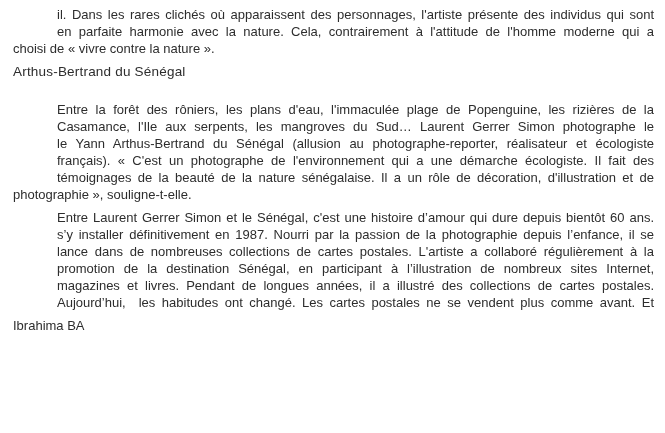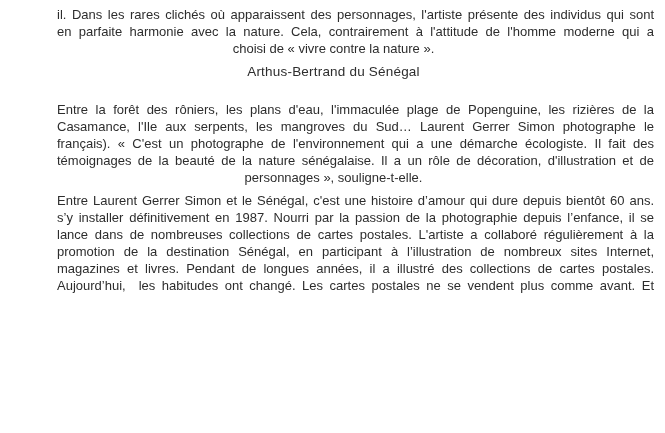--- a/index.html
+++ b/index.html
@@ -15,36 +15,35 @@
     font-size: 13px;
     color: #2d2d2d;
     -webkit-font-smoothing: antialiased;
   }
   .doc {
     padding: 6px 11px 0 13px;
   }
   .line {
     line-height: 17px;
     min-height: 17px;
-    text-align: center;
+    text-align: left;
   }
   .line.j {
     text-align: justify;
     text-align-last: justify;
     padding-left: 44px;
   }
   .para {
     margin: 0 0 6px 0;
   }
   .heading {
     margin: 2px 0 21px 0;
     line-height: 17px;
     font-size: 13.5px;
     letter-spacing: 0.2px;
-    text-align: center;
   }
   .signature {
     margin-top: 0;
     line-height: 17px;
   }
 </style>
 </head>
 <body>
 
 <div class="doc">
@@ -52,27 +51,29 @@
       <div class="line j">il. Dans les rares clichés où apparaissent des personnages, l'artiste présente des individus qui sont</div>
       <div class="line j">en parfaite harmonie avec la nature. Cela, contrairement à l'attitude de l'homme moderne qui a</div>
       <div class="line">choisi de « vivre contre la nature ».</div>
     </div>
 
   <div class="heading">Arthus-Bertrand du Sénégal</div>
 
   <div class="para">
       <div class="line j">Entre la forêt des rôniers, les plans d'eau, l'immaculée plage de Popenguine, les rizières de la</div>
       <div class="line j">Casamance, l'Ile aux serpents, les mangroves du Sud… Laurent Gerrer Simon photographe le</div>
+      <div class="line j">le Yann Arthus-Bertrand du Sénégal (allusion au photographe-reporter, réalisateur et écologiste</div>
       <div class="line j">français). « C'est un photographe de l'environnement qui a une démarche écologiste. Il fait des</div>
       <div class="line j">témoignages de la beauté de la nature sénégalaise. Il a un rôle de décoration, d'illustration et de</div>
-      <div class="line">personnages », souligne-t-elle.</div>
+      <div class="line">photographie », souligne-t-elle.</div>
     </div>
 
   <div class="para">
       <div class="line j">Entre Laurent Gerrer Simon et le Sénégal, c'est une histoire d’amour qui dure depuis bientôt 60 ans.</div>
       <div class="line j">s’y installer définitivement en 1987. Nourri par la passion de la photographie depuis l’enfance, il se</div>
       <div class="line j">lance dans de nombreuses collections de cartes postales. L'artiste a collaboré régulièrement à la</div>
       <div class="line j">promotion de la destination Sénégal, en participant à l’illustration de nombreux sites Internet,</div>
       <div class="line j">magazines et livres. Pendant de longues années, il a illustré des collections de cartes postales.</div>
       <div class="line j">Aujourd’hui,&nbsp; les habitudes ont changé. Les cartes postales ne se vendent plus comme avant. Et</div>
     </div>
 
+  <div class="signature">Ibrahima BA</div>
 </div>
 
 </body></html>

